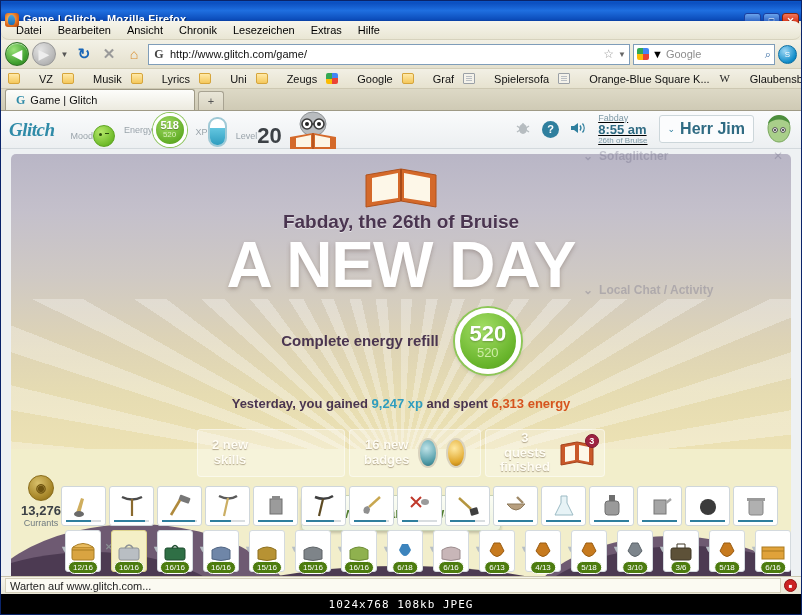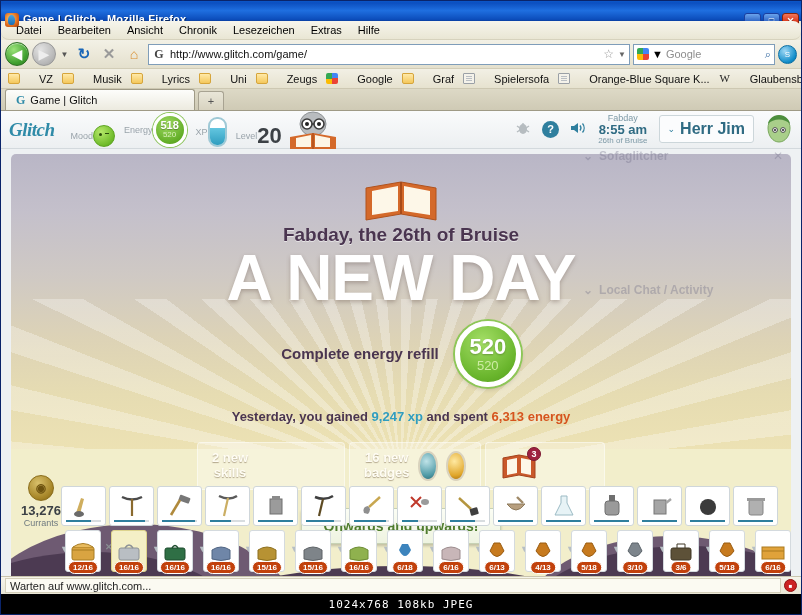--- a/index.html
+++ b/index.html
@@ -122,21 +122,21 @@
       display:flex;align-items:flex-end;overflow:hidden;}
   .xpcap .fill{width:100%;height:62%;background:linear-gradient(180deg,#63c6e0,#2f9dbf);}
   .levelnum{font-size:22px;font-weight:bold;color:#3c4146;line-height:1;}
   .avatar-read{width:54px;height:38px;margin-left:4px;position:relative;}
   .hdr-spacer{flex:1;}
   .hdr-right{display:flex;align-items:center;gap:11px;}
   .hdr-ic{font-size:14px;color:#9aa6ad;}
   .hdr-ic.help{width:17px;height:17px;border-radius:50%;background:#2f7f9e;color:#fff;
       font-size:11px;font-weight:bold;display:flex;align-items:center;justify-content:center;}
   .hdr-ic.sound{color:#2f7f9e;font-size:14px;}
-  .clockbox{text-align:center;line-height:1.12;}
+  .clockbox{text-align:left;line-height:1.12;text-decoration:underline;}
   .clockbox .d1{font-size:9px;color:#7d99a6;}
   .clockbox .d2{font-size:13px;font-weight:bold;color:#2f6b83;}
   .clockbox .d3{font-size:8px;color:#7d99a6;}
   .userbox{display:flex;align-items:center;gap:5px;border:1px solid #ccd6da;border-radius:3px;
       padding:4px 8px;background:#fbfcfd;}
   .userbox .cv{color:#2f7f9e;font-size:9px;}
   .userbox .nm{font-size:16px;font-weight:bold;color:#2f6b83;}
   .useravatar{width:28px;height:30px;position:relative;}
 
   
@@ -149,21 +149,21 @@
   .hills{position:absolute;left:10px;right:10px;top:300px;height:175px;overflow:hidden;background:#f2eecb;}
   .hill{position:absolute;bottom:0;background:#4c3a52;border-radius:50% 50% 0 0/100% 100% 0 0;}
   .hillback{position:absolute;bottom:0;background:#6e5a72;border-radius:50% 50% 0 0/100% 100% 0 0;}
 
   .sidepanels{position:absolute;right:18px;top:0px;width:200px;opacity:.34;}
   .sp{margin-bottom:8px;color:#6c6a84;}
   .sp .sph{display:flex;align-items:center;gap:6px;font-size:12px;font-weight:bold;}
   .sp .sph .x{margin-left:auto;font-weight:normal;}
   .sp .spl{font-size:10px;margin-top:4px;line-height:1.45;}
 
-  .banner{position:absolute;left:0;right:0;top:13px;text-align:center;z-index:3;}
+  .banner{position:absolute;left:0;right:0;top:0;text-align:center;z-index:3;}
   .bookicon{width:82px;height:58px;margin:0 auto;position:relative;top:8px;}
   .bdate{font-size:19px;font-weight:bold;color:#4a3550;margin-top:4px;
       text-shadow:0 1px 0 rgba(255,255,255,.55);}
   .btitle{font-size:64px;font-weight:bold;color:#fff;line-height:.95;margin-top:2px;
       letter-spacing:-1px;text-shadow:0 2px 4px rgba(90,70,60,.35);}
   .refillrow{display:flex;align-items:center;justify-content:center;gap:16px;margin-top:12px;}
   .refilltxt{font-size:15px;font-weight:bold;color:#4a3550;}
   .bigorb{width:66px;height:66px;border-radius:50%;display:flex;flex-direction:column;
       align-items:center;justify-content:center;line-height:1.05;
       background:radial-gradient(circle at 40% 28%,#a4de66,#69b52c 68%,#539a1c);
@@ -206,21 +206,21 @@
   .tool .dur{position:absolute;left:4px;right:4px;bottom:3px;height:2px;background:#d8dde0;}
   .tool .dur i{display:block;height:100%;background:#2f7f9e;}
 
   .bagrow{position:absolute;left:60px;right:4px;bottom:4px;display:flex;gap:2px;}
   .bagcell{width:44px;height:42px;position:relative;display:flex;align-items:flex-start;justify-content:center;}
   .bagcell .arrow{position:absolute;left:-1px;top:14px;color:#b7bfc4;font-size:9px;}
   .bagcell .card{width:36px;height:42px;background:#fff;border:1px solid #d4dade;border-radius:3px;
       display:flex;align-items:center;justify-content:center;position:relative;}
   .bagcell.sel .card{background:#f4efc6;border-color:#ddd38d;}
   .bagcell .cnt{position:absolute;bottom:-2px;left:50%;transform:translateX(-50%);
-      background:#c2410c;color:#fff;font-size:8px;font-weight:bold;border-radius:7px;
+      background:#4d7c0f;color:#fff;font-size:8px;font-weight:normal;border-radius:7px;
       padding:1px 4px;border:1px solid #fff;white-space:nowrap;}
   .bagcell .xmark{position:absolute;left:-2px;top:12px;color:#8a8f93;font-size:9px;font-weight:bold;}
 
   
   .statusbar{height:18px;flex:0 0 18px;display:flex;align-items:center;
       background:linear-gradient(180deg,#f6f4ea,#e9e6d5);border-top:1px solid #c9c4ae;
       padding:0 4px;font-size:11px;color:#222;}
   .statusbar .sbtxt{flex:1;border:1px solid #d4cfb9;background:#fbfaf2;height:15px;
       display:flex;align-items:center;padding:0 4px;}
   .sb-stop{width:13px;height:13px;border-radius:50%;background:#cc2222;margin-left:3px;
@@ -474,20 +474,22 @@
             <div class="lbl" style="white-space:pre-line;">2 new
 skills</div>
           </div>
           <div class="sbox" style="width:132px;">
             <div class="lbl" style="white-space:pre-line;">16 new
 badges</div>
             <div class="badge-ic badge-a"></div>
             <div class="badge-ic badge-b"></div>
           </div>
           <div class="sbox" style="width:120px;">
+            <div class="lbl" style="white-space:pre-line;">3 quests
+finished</div>
             <div class="questbook">
               <svg width="38" height="30" viewBox="0 0 38 30">
                 <path d="M3 7 L19 4 L35 7 L35 27 L19 24 L3 27 Z" fill="#c9582a" stroke="#a3421c"></path>
                 <path d="M7 9 L17 7 L17 22 L7 24 Z" fill="#fdf7e8"></path>
                 <path d="M31 9 L21 7 L21 22 L31 24 Z" fill="#fdf7e8"></path>
               </svg>
               <span class="qbadge">3</span>
             </div>
           </div>
         </div>

